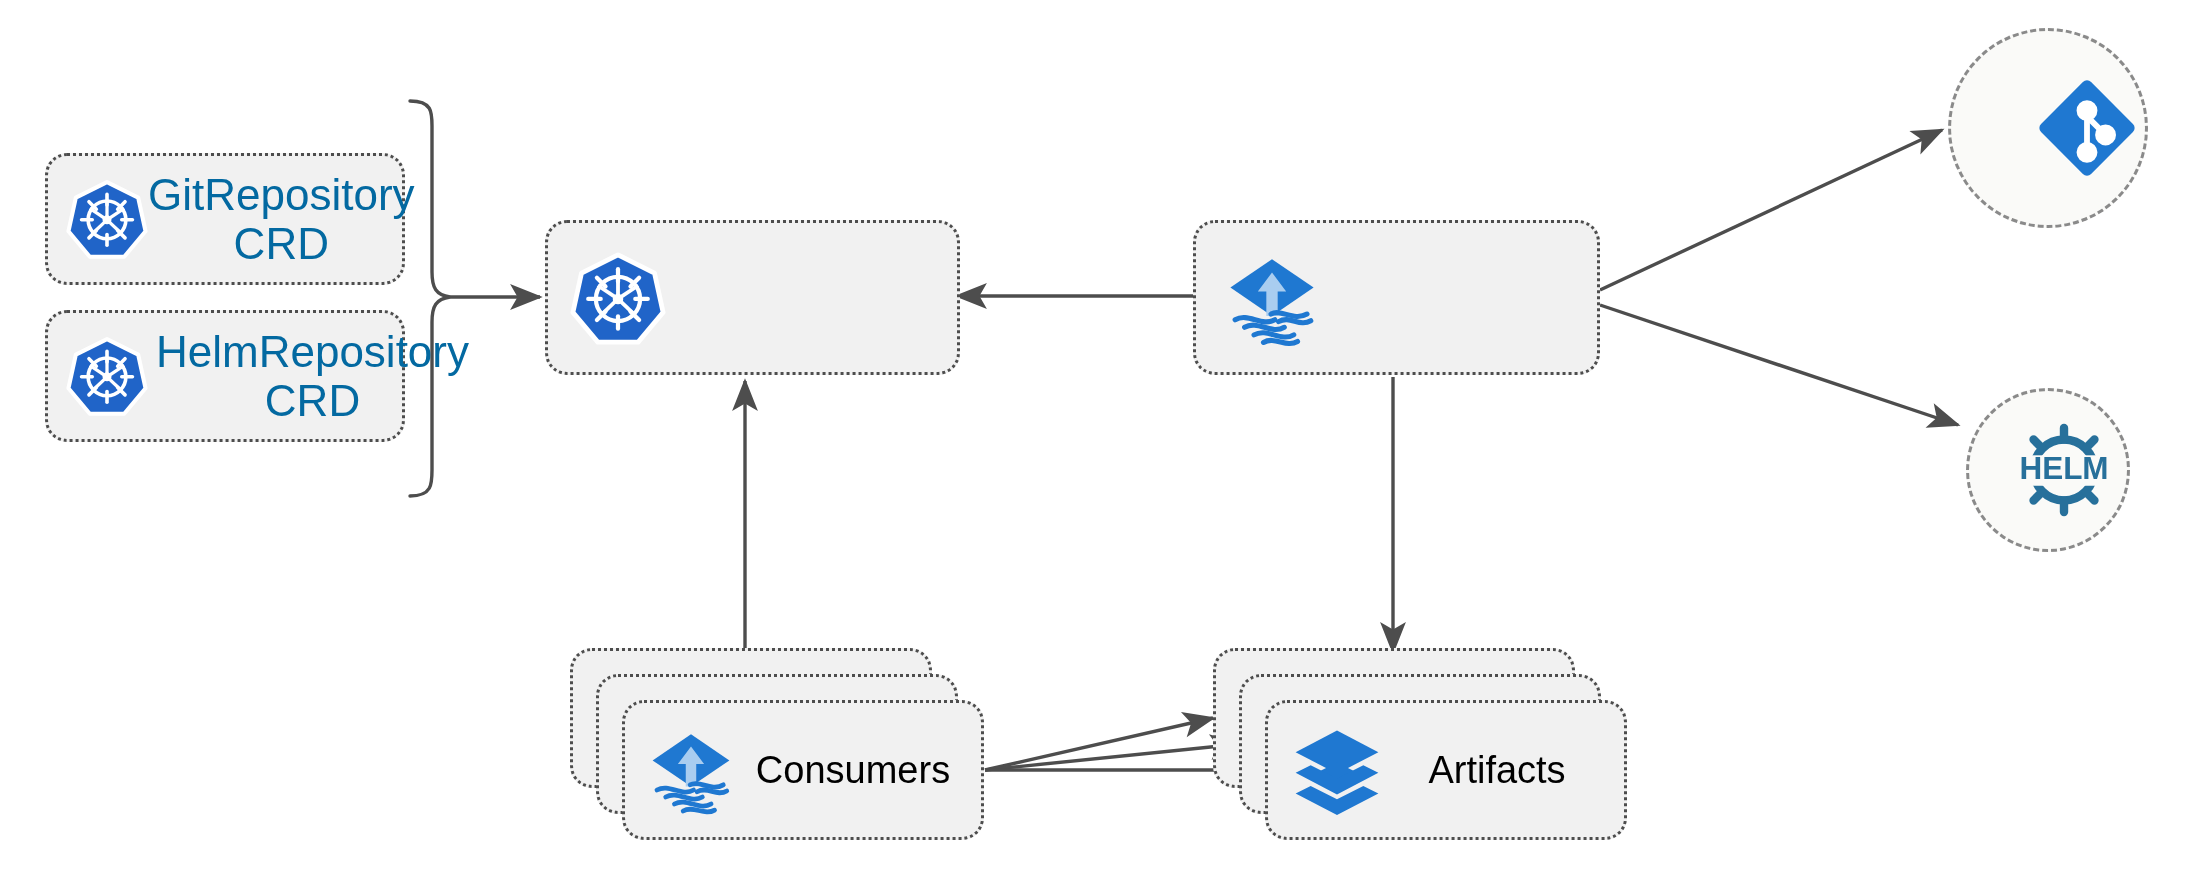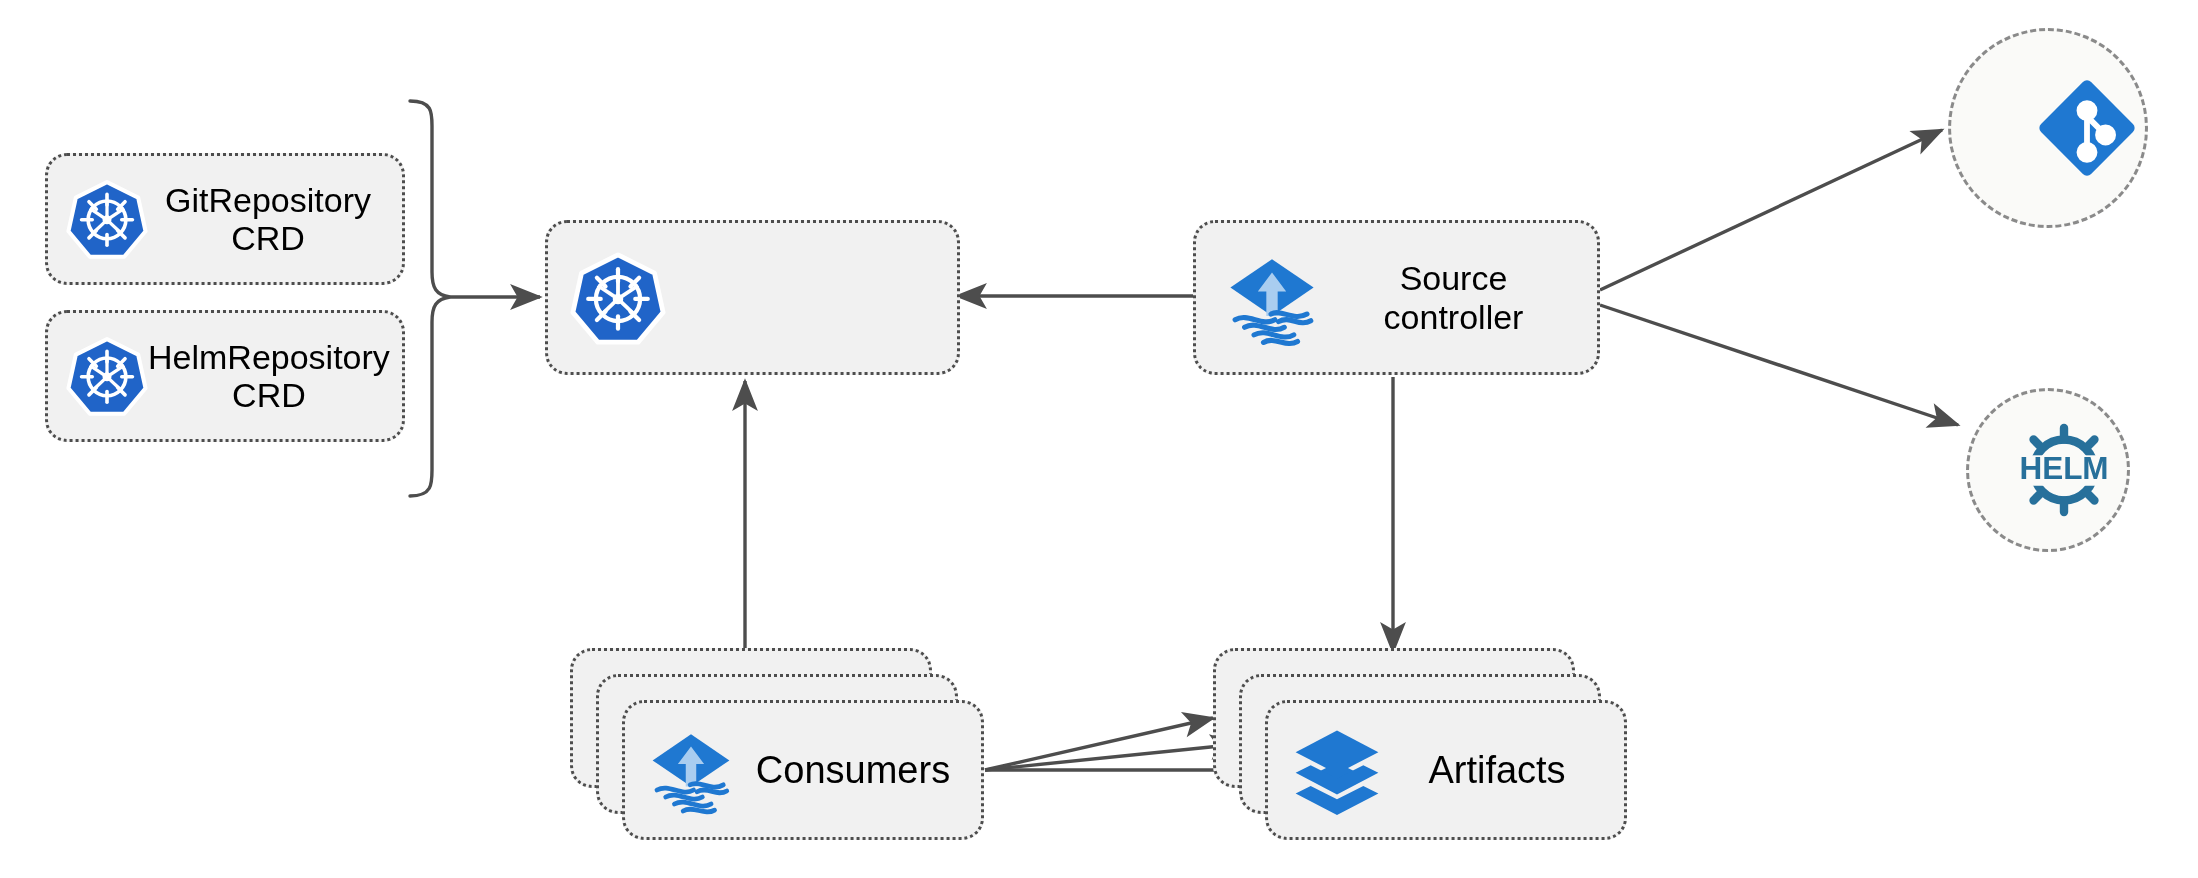--- a/index.html
+++ b/index.html
@@ -34,22 +34,22 @@
     box-sizing: border-box;
     background: #f1f1f1;
     border: 3px dotted #4d4d4d;
     border-radius: 22px;
     display: flex;
     flex-direction: row;
     align-items: center;
     justify-content: flex-start;
   }
   .node .label {
-    color: #000000;
-    font-size: 34px;
+    color: #0369a1;
+    font-size: 44px;
     line-height: 1.12;
     text-align: center;
     white-space: pre-line;
     flex: 1 1 auto;
     padding-right: 14px;
   }
   .node .icon-slot {
     flex: 0 0 auto;
     display: flex;
     align-items: center;
@@ -160,21 +160,21 @@
           <line x1="50" y1="51" x2="32" y2="68"></line>
           <line x1="50" y1="51" x2="29" y2="37"></line>
         </g>
         <circle cx="50" cy="51" r="5.5" fill="#ffffff"></circle>
       </svg>
     </span>
     <span class="label">GitRepository
 CRD</span>
   </div>
 
-  <div class="node" style="left:45px; top:310px; width:360px; height:132px; padding-left:18px;">
+  <div class="node" style="left:45px; top:310px; width:360px; height:132px; padding-left:18px;gap:8px;">
     <span class="icon-slot">
       <svg class="icon" width="82" height="82" viewBox="0 0 100 100">
         <polygon points="50,5 88,24 97,65 71,96 29,96 3,65 12,24" fill="#2064c8" stroke="#ffffff" stroke-width="5" stroke-linejoin="round"></polygon>
         <g fill="none" stroke="#ffffff" stroke-width="4.4" stroke-linecap="round">
           <circle cx="50" cy="51" r="23"></circle>
           <line x1="50" y1="20" x2="50" y2="33"></line>
           <line x1="50" y1="69" x2="50" y2="82"></line>
           <line x1="19" y1="51" x2="32" y2="51"></line>
           <line x1="68" y1="51" x2="81" y2="51"></line>
           <line x1="28" y1="29" x2="37" y2="38"></line>
@@ -231,22 +231,20 @@
         <g stroke="#1f78d1" stroke-width="5.4" stroke-linecap="round" fill="none">
           <path d="M16,78 C30,70 44,86 58,78"></path>
           <path d="M26,86 C40,78 54,94 68,86"></path>
           <path d="M36,94 C50,86 64,102 78,94"></path>
           <path d="M46,102 C58,95 70,108 82,101"></path>
           <path d="M54,72 C64,66 78,80 92,72"></path>
           <path d="M62,80 C74,73 84,86 96,79"></path>
         </g>
       </svg>
     </span>
-    <span class="label">Source
-controller</span>
   </div>
 
   <div class="circle-node" style="left:1948px; top:28px; width:200px; height:200px;">
     <svg class="icon" width="116" height="116" viewBox="0 0 100 100">
       <rect x="19.5" y="19.5" width="61" height="61" rx="5" fill="#1f78d1" transform="rotate(45 50 50)"></rect>
       <g stroke="#ffffff" stroke-width="5" fill="#ffffff" stroke-linecap="round">
         <line x1="50" y1="70" x2="50" y2="36"></line>
         <line x1="50" y1="40" x2="64" y2="54"></line>
         <circle cx="50" cy="71" r="6.5"></circle>
         <circle cx="50" cy="35" r="6.5"></circle>

